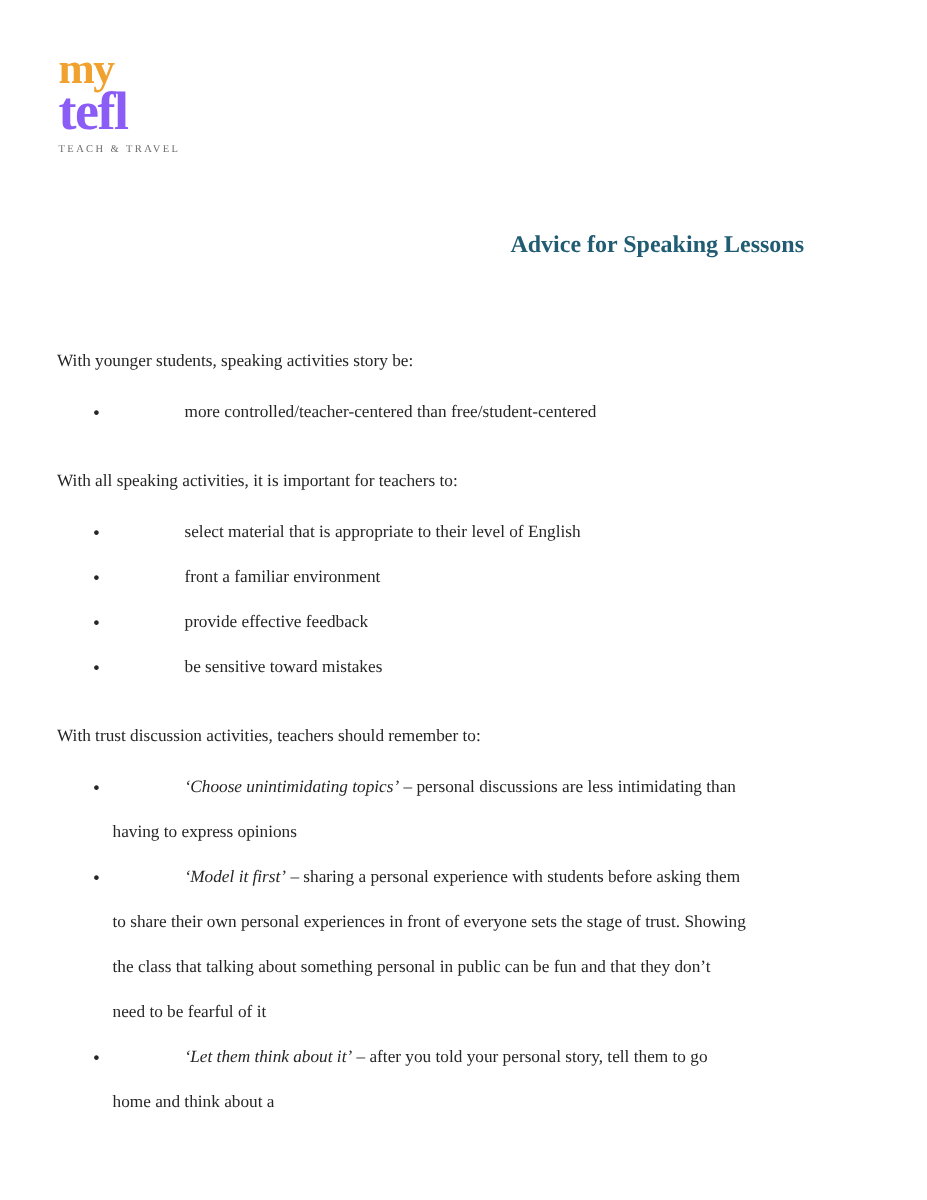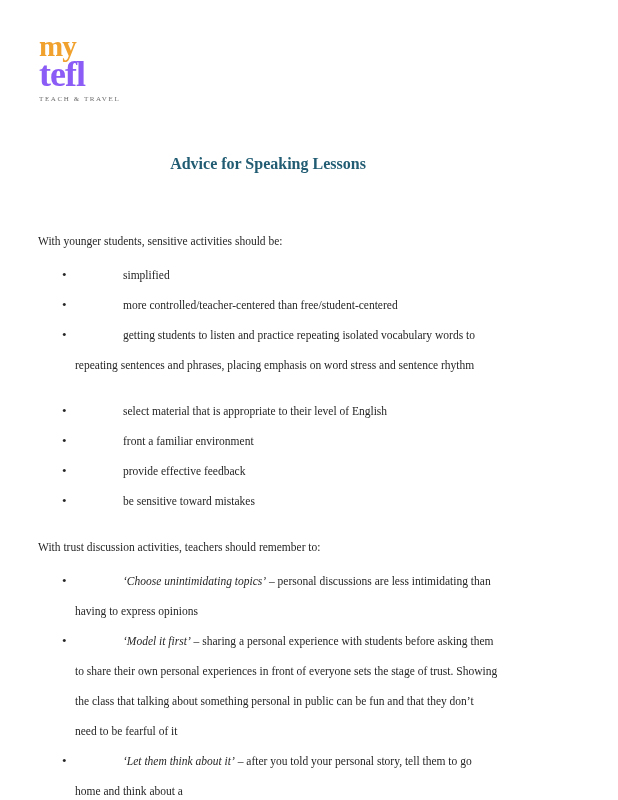--- a/index.html
+++ b/index.html
@@ -35,21 +35,21 @@
     margin-top: 5px;
     white-space: nowrap;
   }
   
   .title {
     position: absolute;
     top: 155px;
     left: 0;
     right: 0;
     margin: 0;
-    text-align: center;
+    text-align: right;
     font-size: 16px;
     font-weight: bold;
     color: #215C73;
   }
   
   .content {
     position: absolute;
     top: 226px;
     left: 38px;
     right: 38px;
@@ -85,27 +85,26 @@
   <div class="logo">
     <div class="logo-my">my</div>
     <div class="logo-tefl">tefl</div>
     <div class="logo-tag">TEACH &amp; TRAVEL</div>
   </div>
 
   <h1 class="title">Advice for Speaking Lessons</h1>
 
   <div class="content">
 
-    <p class="intro">With younger students, sensitive activities should be:</p>
+    <p class="intro">With younger students, speaking activities story be:</p>
     <ul class="bullets">
-      <li><span class="lead"></span><span>simplified</span></li>
       <li><span class="lead"></span><span>more controlled/teacher-centered than free/student-centered</span></li>
-      <li><span class="lead"></span><span>getting students to listen and practice repeating isolated vocabulary words to repeating sentences and phrases, placing emphasis on word stress and sentence rhythm</span></li>
     </ul>
 
+    <p class="intro">With all speaking activities, it is important for teachers to:</p>
     <ul class="bullets">
       <li><span class="lead"></span><span>select material that is appropriate to their level of English</span></li>
       <li><span class="lead"></span><span>front a familiar environment</span></li>
       <li><span class="lead"></span><span>provide effective feedback</span></li>
       <li><span class="lead"></span><span>be sensitive toward mistakes</span></li>
     </ul>
 
     <p class="intro">With trust discussion activities, teachers should remember to:</p>
     <ul class="bullets">
       <li><span class="lead">‘Choose unintimidating topics’</span><span> – personal discussions are less intimidating than having to express opinions</span></li>

